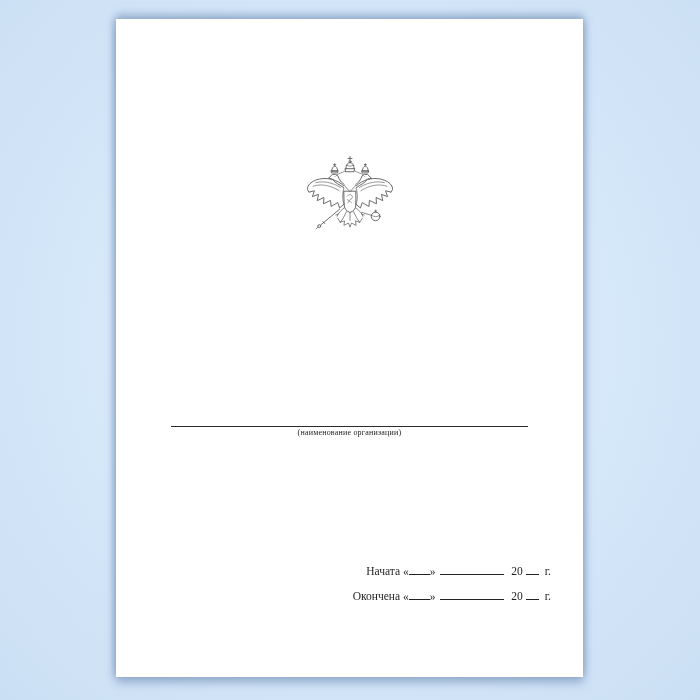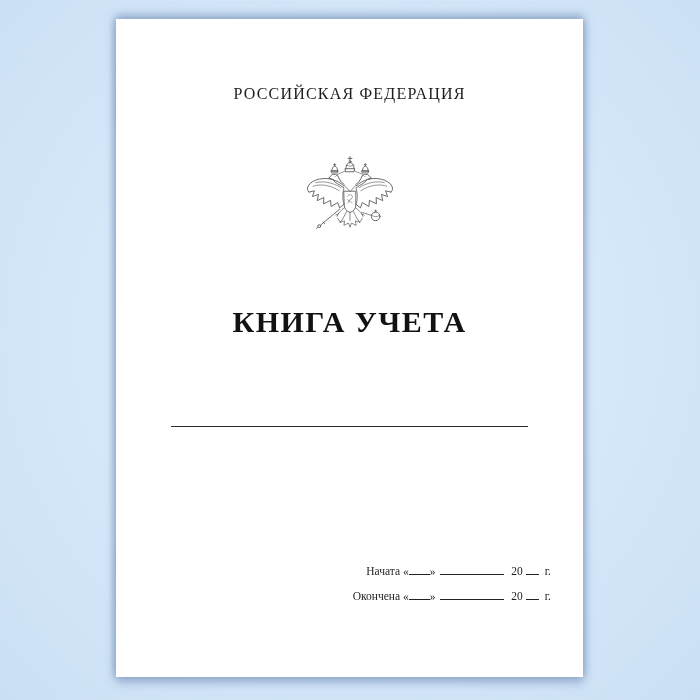--- a/index.html
+++ b/index.html
@@ -92,21 +92,20 @@
   .blank.name { width: 64px; margin-left: 5px; margin-right: 4px; }
   .blank.year { width: 13px; margin-left: 3px; margin-right: 3px; }
   .q { letter-spacing: 0; }
 </style>
 </head>
 <body>
 
 <div class="stage">
   <div class="paper">
 
-    <div class="country">РОССИЙСКАЯ ФЕДЕРАЦИЯ</div>
 
     <div class="emblem">
       <svg width="90" height="94" viewBox="0 0 100 104" fill="none" stroke="#5a5a5a" stroke-width="1" stroke-linecap="round" stroke-linejoin="round">
 
         <path d="M50,1.5 V6 M47.8,3.6 H52.2"></path>
         <circle cx="50" cy="7.2" r="1.1"></circle>
         <path d="M45.5,15 Q45.5,8.6 50,8.3 Q54.5,8.6 54.5,15"></path>
         <path d="M45.6,11.2 Q50,13.4 54.4,11.2" stroke-width="0.7"></path>
         <path d="M44.8,15 H55.2 L54.4,18.4 H45.6 Z"></path>
 
@@ -156,25 +155,25 @@
         <path d="M14.4,80 L12.4,81.8 M20,73.8 l2,2.3" stroke-width="0.8"></path>
 
         <path d="M63,63.5 L73.6,66.8" stroke-width="0.8"></path>
         <circle cx="78.5" cy="68" r="4.8"></circle>
         <path d="M74,66.8 Q78.5,70 83,66.8" stroke-width="0.7"></path>
         <path d="M78.5,60.8 v2.4 M77.3,62 h2.4" stroke-width="0.8"></path>
       </svg>
     </div>
 
     <div class="doc-title">
-      <div>КНИГА УЧЕТА</div>
     </div>
 
     <div class="org-field">
       <div class="org-line"></div>
+      <div class="org-caption">(наименование организации)</div>
     </div>
 
     <div class="dates">
       <div class="row">
         <span>Начата</span>
         <span class="q">«</span><span class="blank day"></span><span class="q">»</span><span class="blank name"></span>
         <span>20</span><span class="blank year"></span>
         <span>г.</span>
       </div>
       <div class="row">

